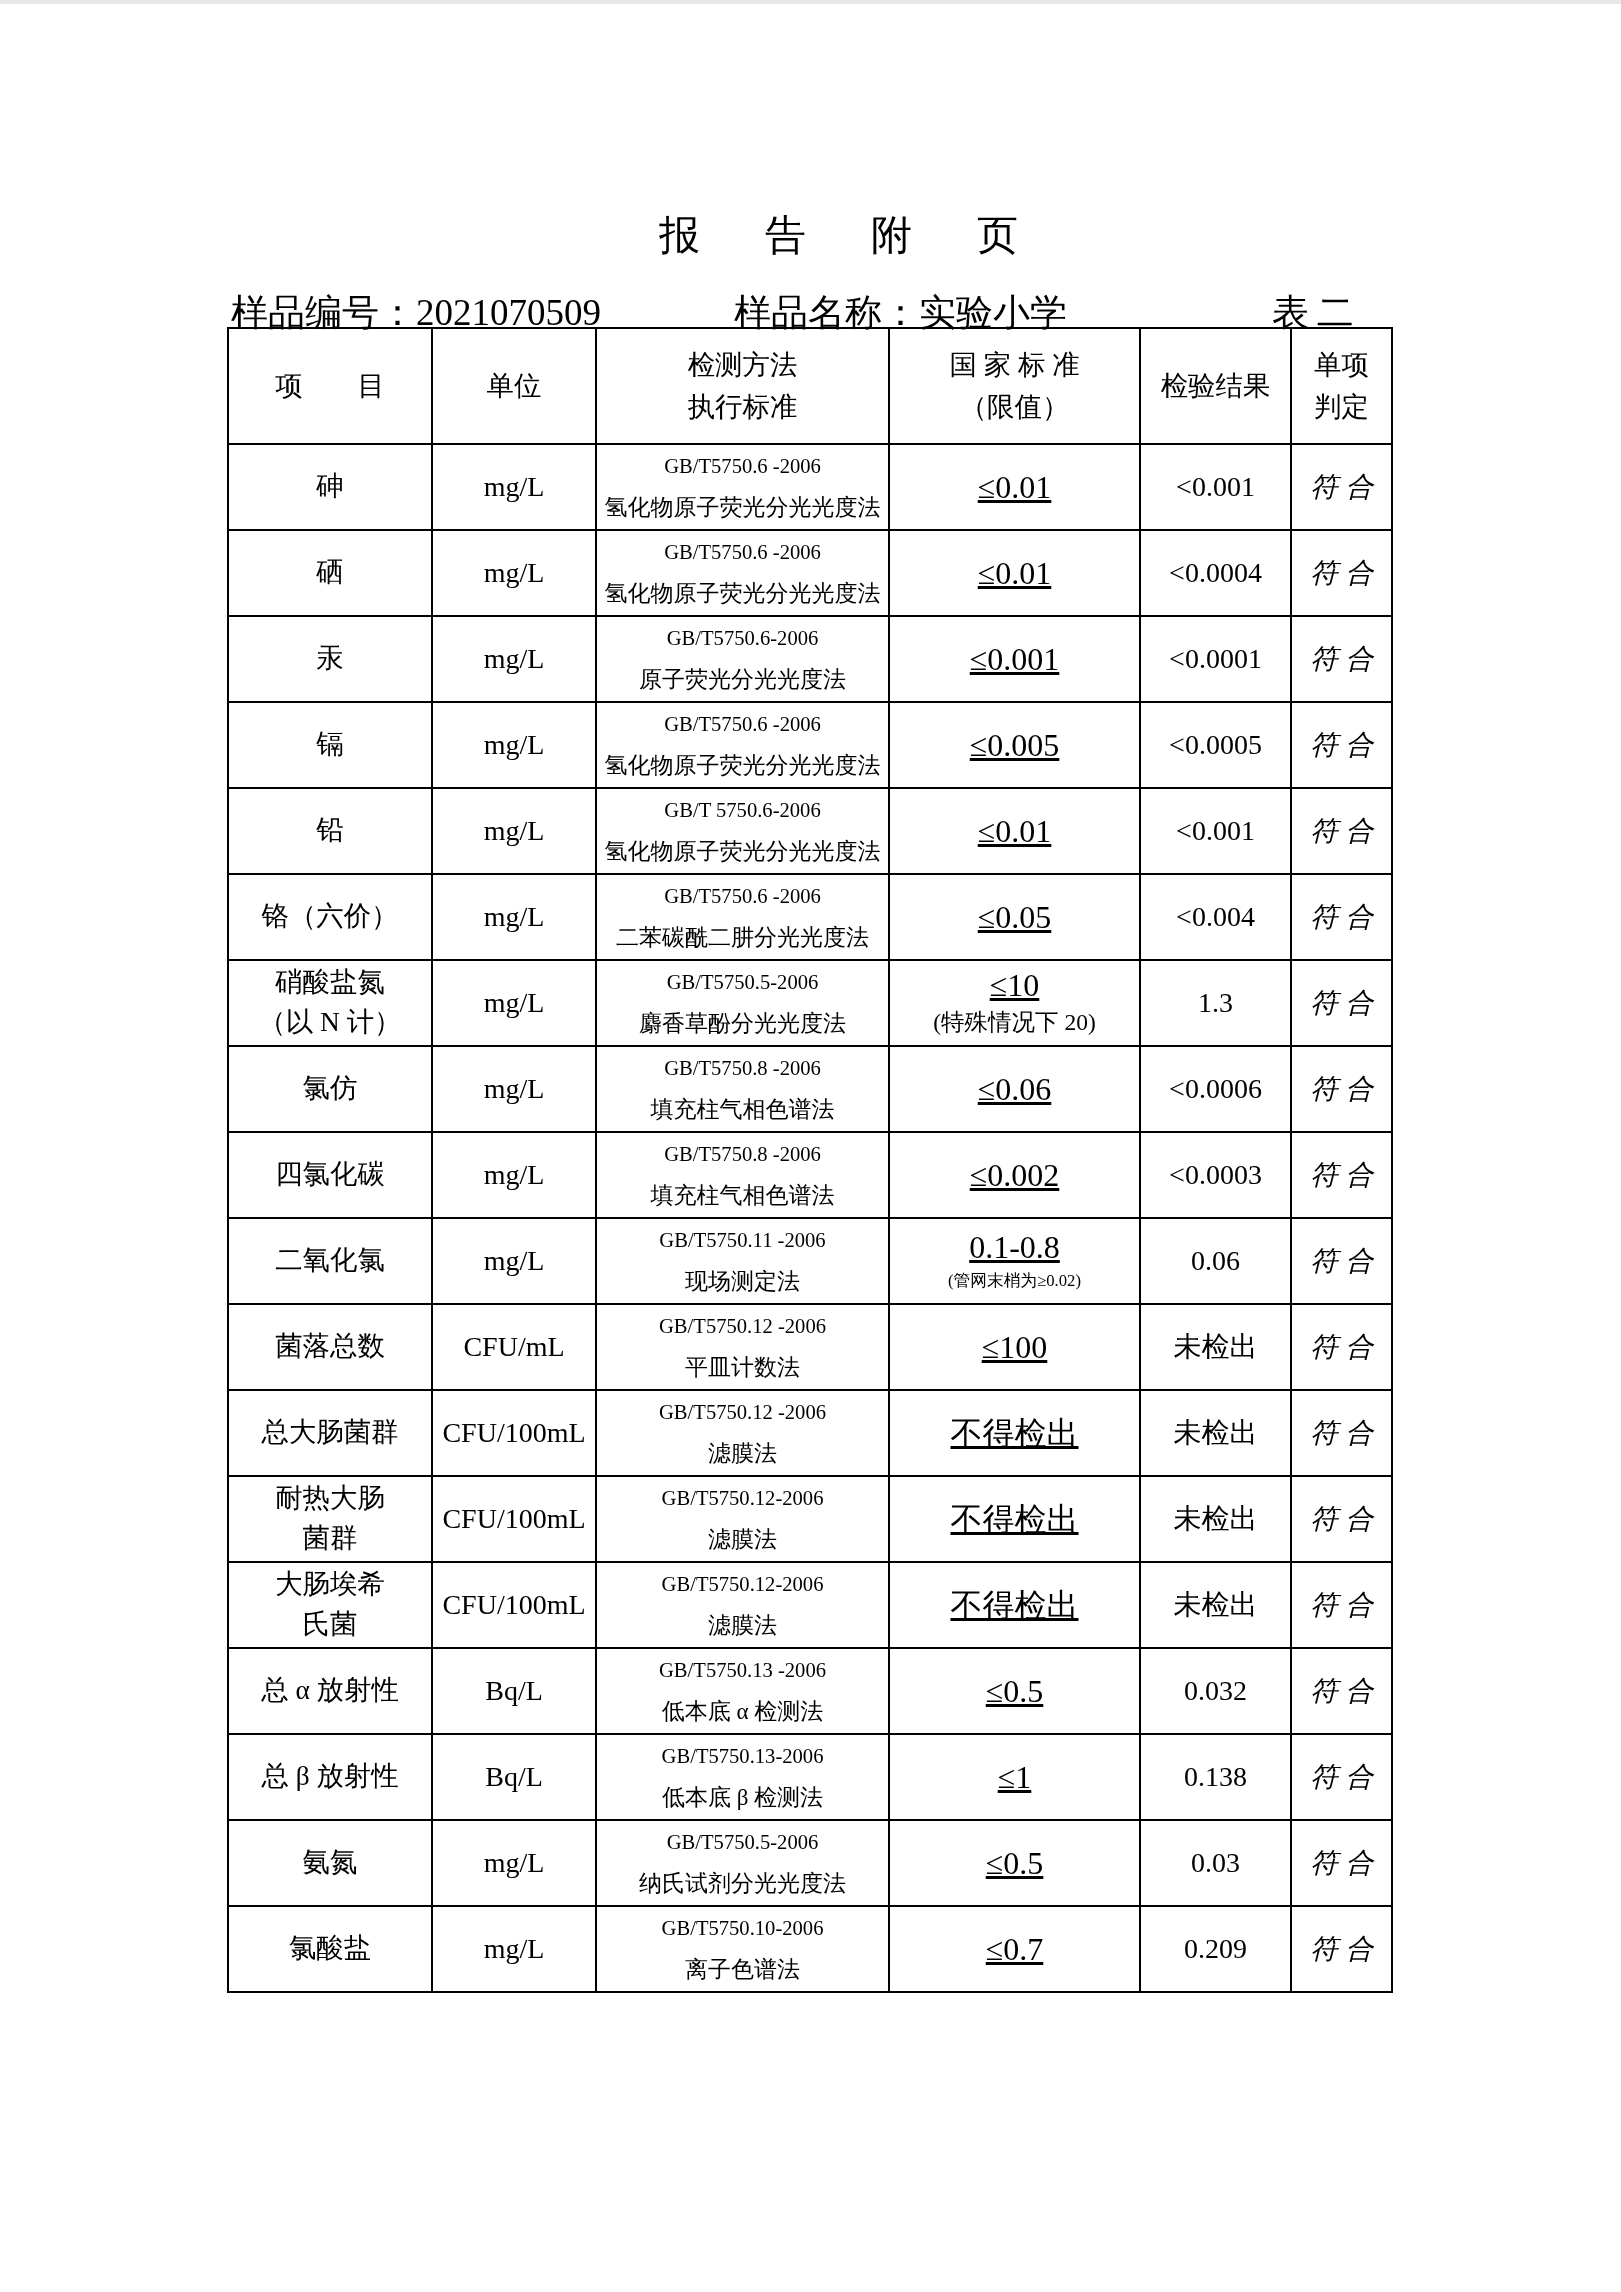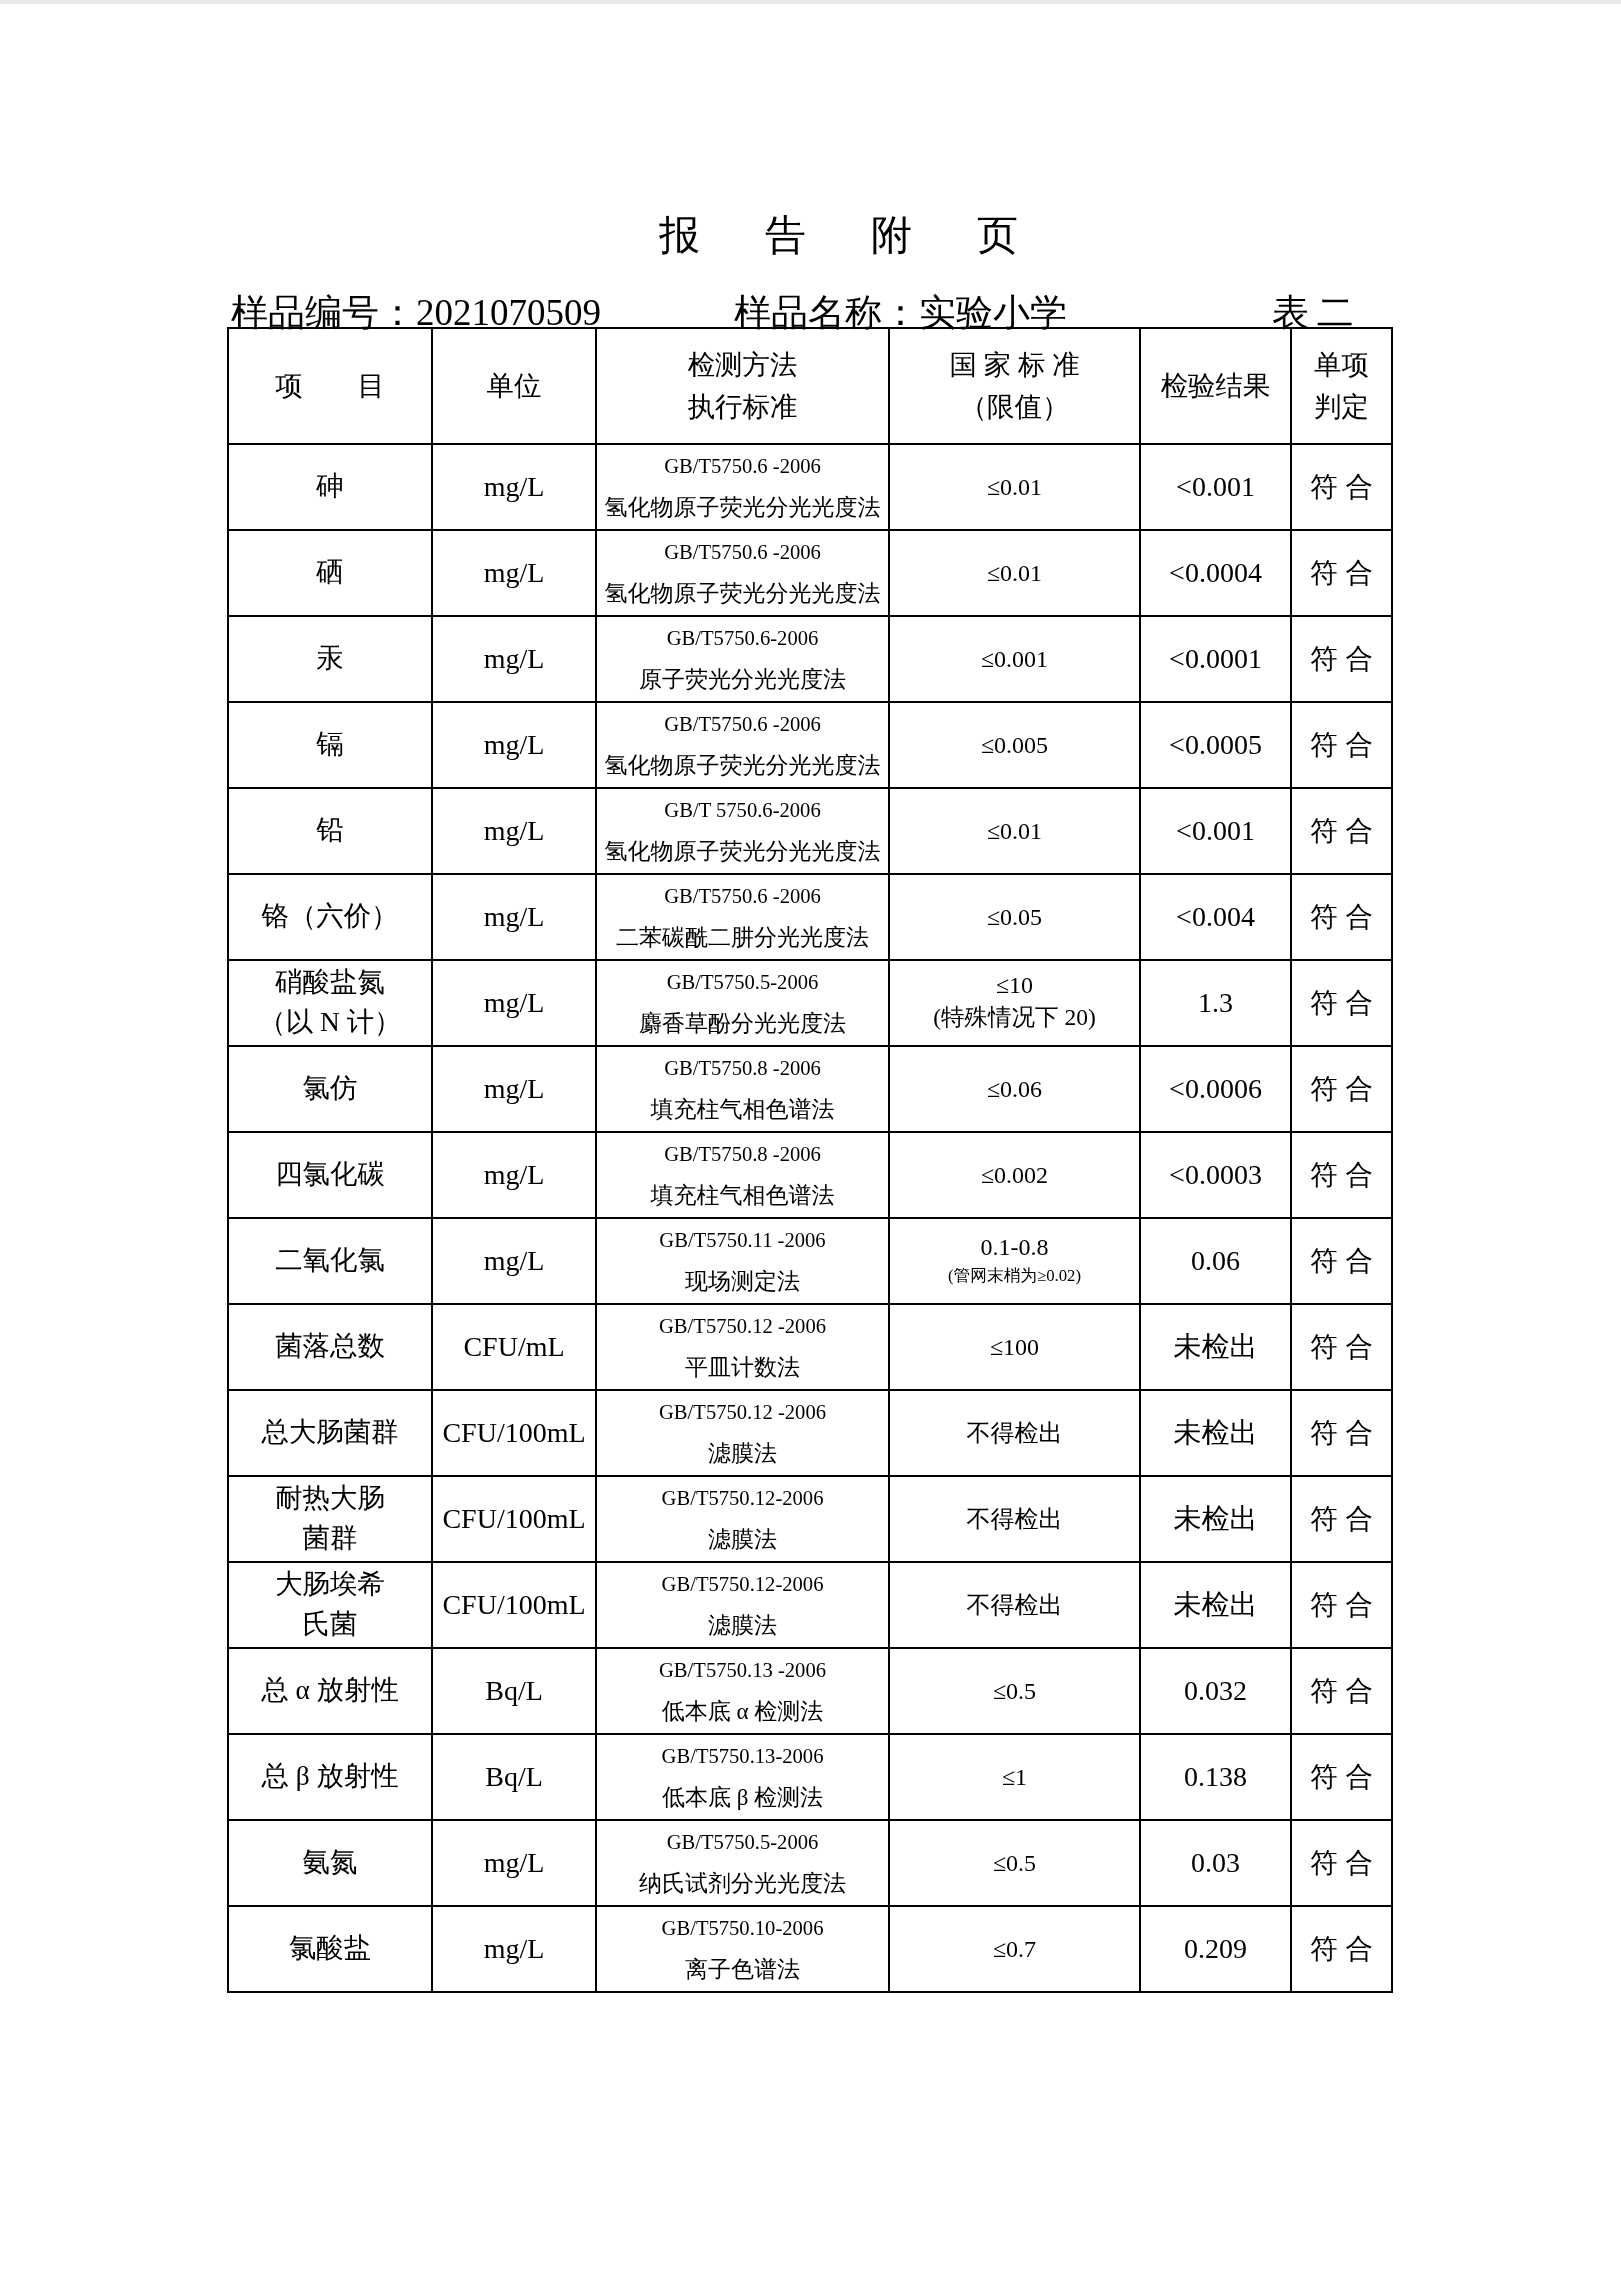--- a/index.html
+++ b/index.html
@@ -48,26 +48,26 @@
     overflow:hidden;
   }
   tr.header-row{height:116px;border-radius:19px;}
   tbody tr{height:86px;}
   th{font-size:27.4px;white-space:pre-line;line-height:1.55;}
   td.cell-item{font-size:27.4px;white-space:pre-line;line-height:1.45;}
   td.cell-unit{font-size:28px;}
   td.cell-method{font-size:20.6px;}
   .method-code{line-height:41px;font-size:20.6px;}
   .method-name{line-height:41px;font-size:23px;font-family:Liberation Serif, serif;}
-  .limit-main{font-size:24px;line-height:1.25;}
+  .limit-main{font-size:32px;line-height:1.25;text-decoration:underline;}
   .limit-note{font-size:23.5px;line-height:1.5;}
   .limit-note-small{font-size:16.7px;line-height:1.7;}
   .limit-note:empty,.limit-note-small:empty{display:none;}
   td.cell-result{font-size:28px;}
-  td.cell-judgment{font-size:27.4px;letter-spacing:7.8px;text-indent:7.8px;}
+  td.cell-judgment{font-size:27.4px;letter-spacing:7.8px;text-indent:7.8px;font-style:italic;}
 </style>
 </head>
 <body>
 
 <div class="page">
 
   <div class="title">报告附页</div>
 
   <div class="info-row">
     <span class="info-sample-no"><span>样品编号：</span><span>2021070509</span></span>

